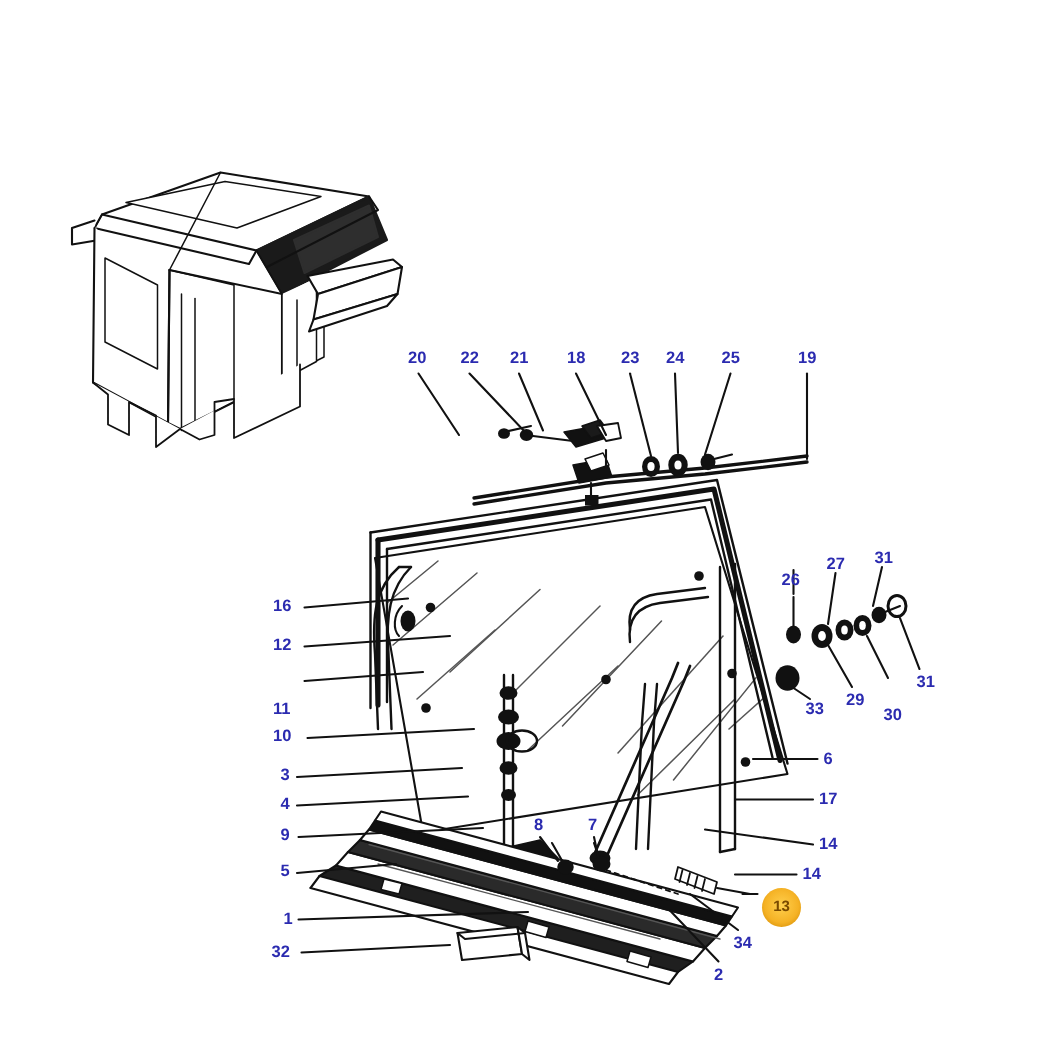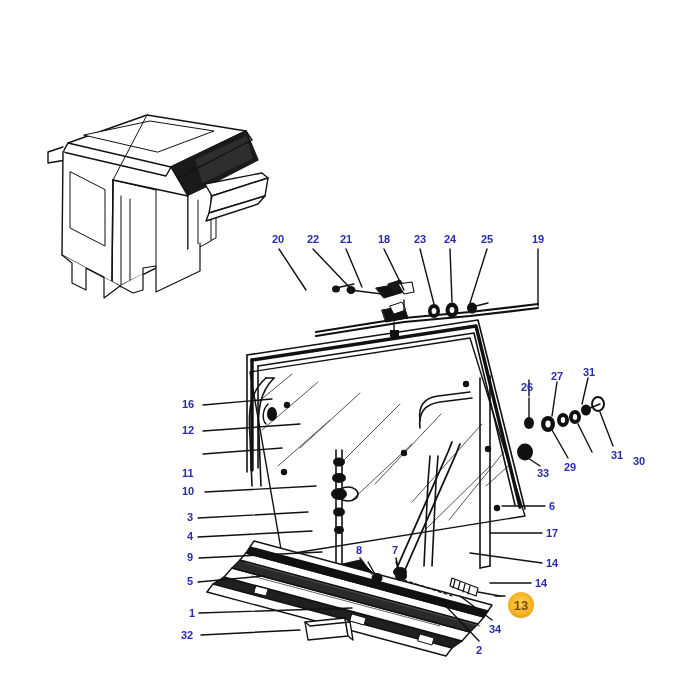--- a/index.html
+++ b/index.html
@@ -52,21 +52,21 @@
   }
   .callout.hl {
     color: #7a4a00;
     background: radial-gradient(circle at 50% 45%, #ffcf4d 0%, #f5b225 58%, #e09a10 78%, rgba(224,154,16,0) 92%);
     border-radius: 50%;
     width: 26px;
     height: 26px;
     display: flex;
     align-items: center;
     justify-content: center;
-    font-size: 13px;
+    font-size: 10px;
   }
 </style>
 </head>
 <body>
 
 <div id="page">
 
   <svg id="diagram-svg" viewBox="0 0 700 700">
     <defs>
       <clipPath id="glassClip">
@@ -379,21 +379,21 @@
       <div class="callout" style="left: 378px; top: 234px;">18</div>
       <div class="callout" style="left: 414px; top: 234px;">23</div>
       <div class="callout" style="left: 444px; top: 234px;">24</div>
       <div class="callout" style="left: 481px; top: 234px;">25</div>
       <div class="callout" style="left: 532px; top: 234px;">19</div>
       <div class="callout" style="left: 521px; top: 382px;">26</div>
       <div class="callout" style="left: 551px; top: 371px;">27</div>
       <div class="callout" style="left: 583px; top: 367px;">31</div>
       <div class="callout" style="left: 537px; top: 468px;">33</div>
       <div class="callout" style="left: 564px; top: 462px;">29</div>
-      <div class="callout" style="left: 589px; top: 456px; margin-left: 44px;">30</div>
+      <div class="callout" style="left: 589px; top: 472px;">30</div>
       <div class="callout" style="left: 611px; top: 450px;">31</div>
       <div class="callout" style="left: 182px; top: 399px; text-align: right;">16</div>
       <div class="callout" style="left: 182px; top: 425px;">12</div>
       <div class="callout" style="left: 182px; top: 468px;">11</div>
       <div class="callout" style="left: 182px; top: 486px;">10</div>
       <div class="callout" style="left: 187px; top: 512px;">3</div>
       <div class="callout" style="left: 187px; top: 531px;">4</div>
       <div class="callout" style="left: 187px; top: 552px;">9</div>
       <div class="callout" style="left: 187px; top: 576px;">5</div>
       <div class="callout" style="left: 189px; top: 608px;">1</div>

